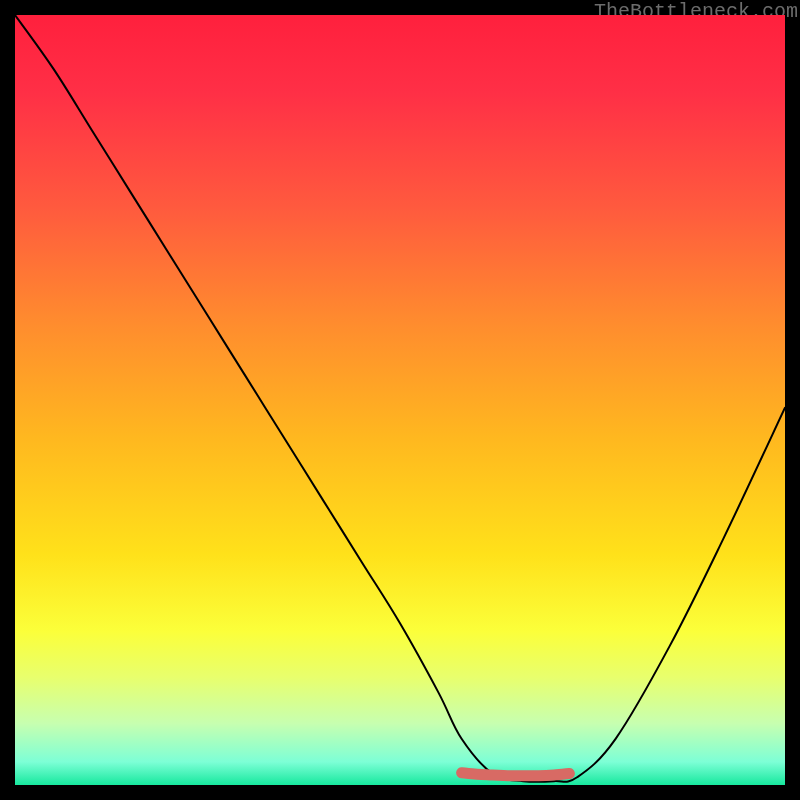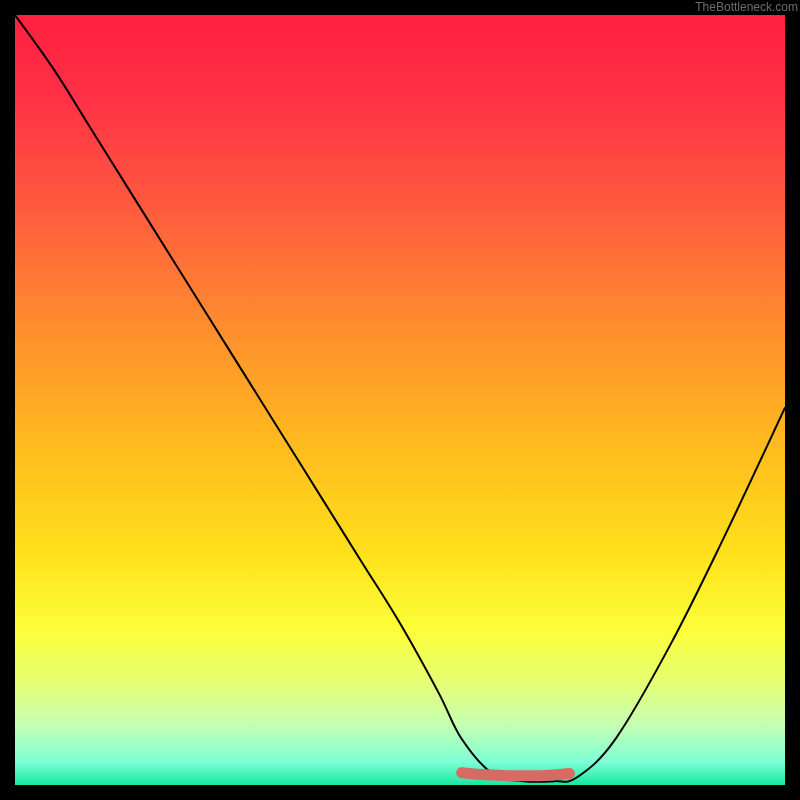--- a/index.html
+++ b/index.html
@@ -33,22 +33,23 @@
       #e8ff6d 86%,
       #c7ffb0 92%,
       #7dffd6 97%,
       #17e89e 100%);
   }
   .watermark {
     position: absolute;
     top: 0;
     right: 2px;
     color: #6c6c6c;
-    font-size: 12px;
+    font-size: 20px;
     font-weight: 500;
+    font-family: Liberation Mono, monospace;
   }
   svg.curve {
     position: absolute;
     inset: 0;
   }
 </style>
 </head>
 <body>
 
 <div class="frame">

